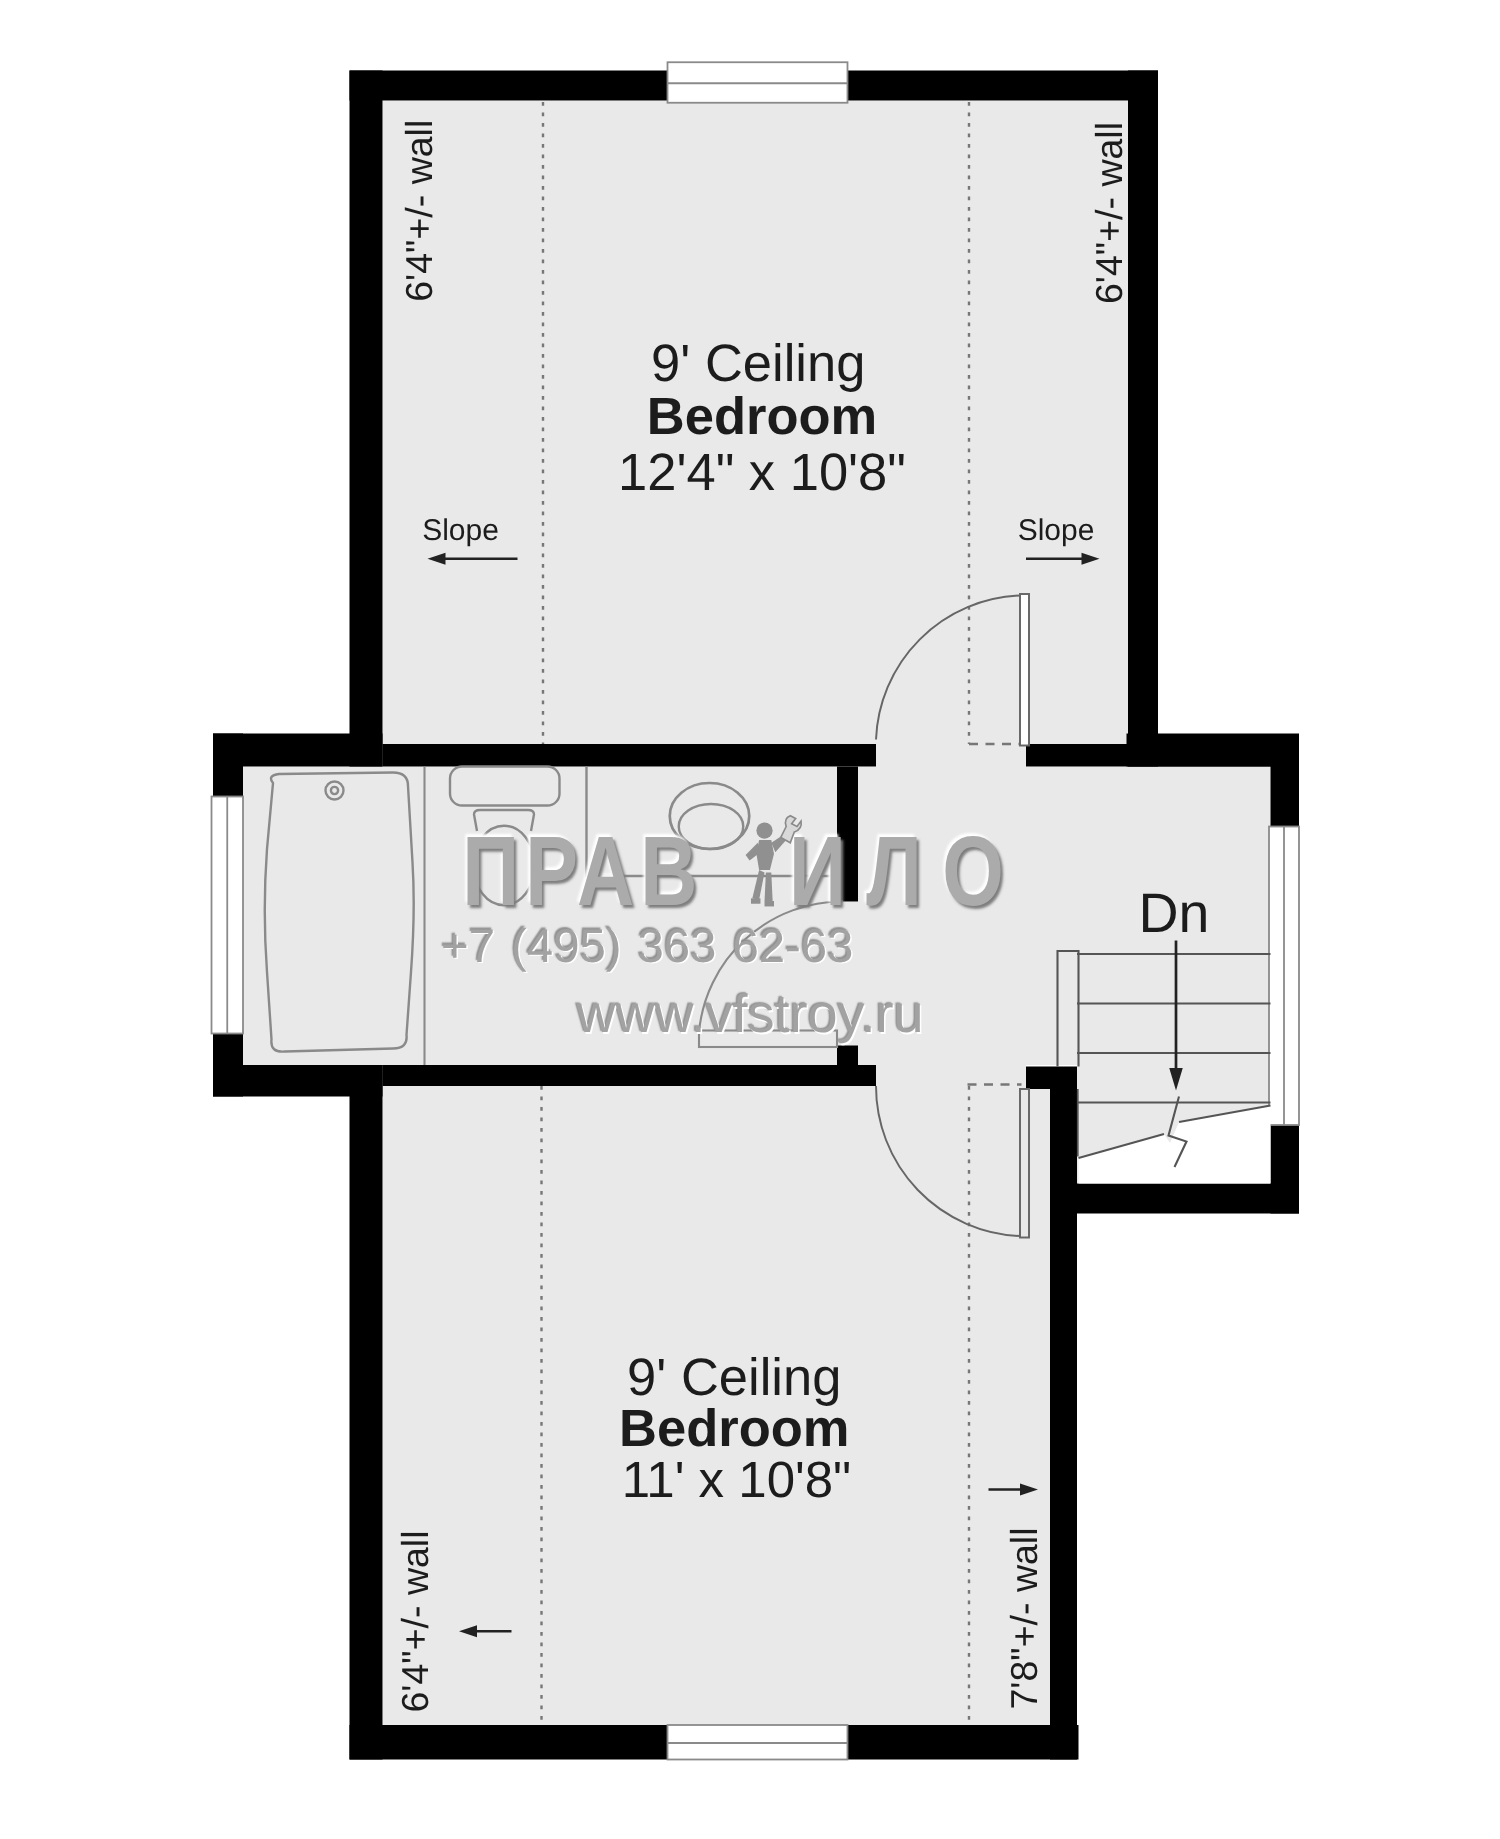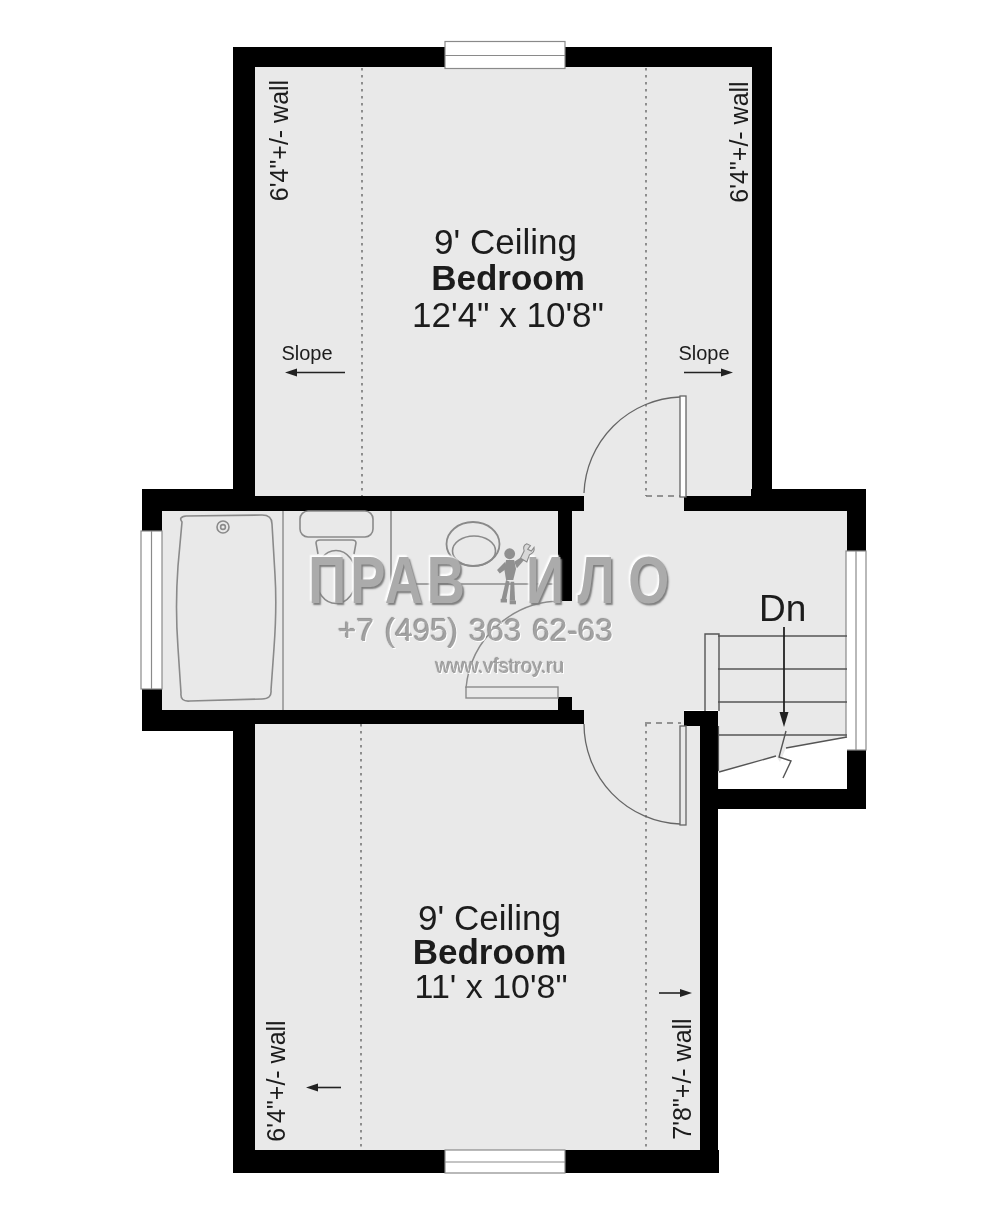--- a/index.html
+++ b/index.html
@@ -195,16 +195,16 @@
 <path d="M21 42 L25 44 L21 64 L16 63 Z"></path>
 <path d="M26 44 L30 44 L31 65 L25 65 Z"></path>
 <rect x="15" y="63" width="7" height="4"></rect>
 <rect x="25" y="65" width="7" height="4"></rect>
 </g>
 <g fill="#d8d8d8" stroke="#8a8a8a" stroke-width="1.2">
 <path d="M37 18 L41 10 Q39 4 44 2 L48 4 L45 8 L49 10 L52 6 Q53 12 47 14 L44 22 Z"></path>
 </g>
 </svg>
 
-<div style="position:absolute;left:0;top:612px;width:863px;text-align:center;font-size:31.5px;color:#a2a2a2;word-spacing:2px;text-shadow:1px 1px 0 #fff,-1px -1px 1px #8f8f8f;padding-left:44px;">+7 (495) 363 62-63</div>
-
-<div style="position:absolute;left:0;top:655px;width:1000px;text-align:center;font-size:20px;color:#a2a2a2;text-shadow:1px 1px 0 #fff,-1px -1px 1px #8f8f8f;">www.vfstroy.ru</div>
+<div style="position:absolute;left:0;top:612px;width:863px;text-align:center;font-size:31.5px;color:#a2a2a2;word-spacing:2px;text-shadow:1px 1px 0 #fff,-1px -1px 1px #8f8f8f;">+7 (495) 363 62-63</div>
+
+<div style="position:absolute;left:0;top:655px;width:1000px;text-align:center;font-size:36px;color:#a2a2a2;text-shadow:1px 1px 0 #fff,-1px -1px 1px #8f8f8f;">www.vfstroy.ru</div>
 </div>
 
 </body></html>

